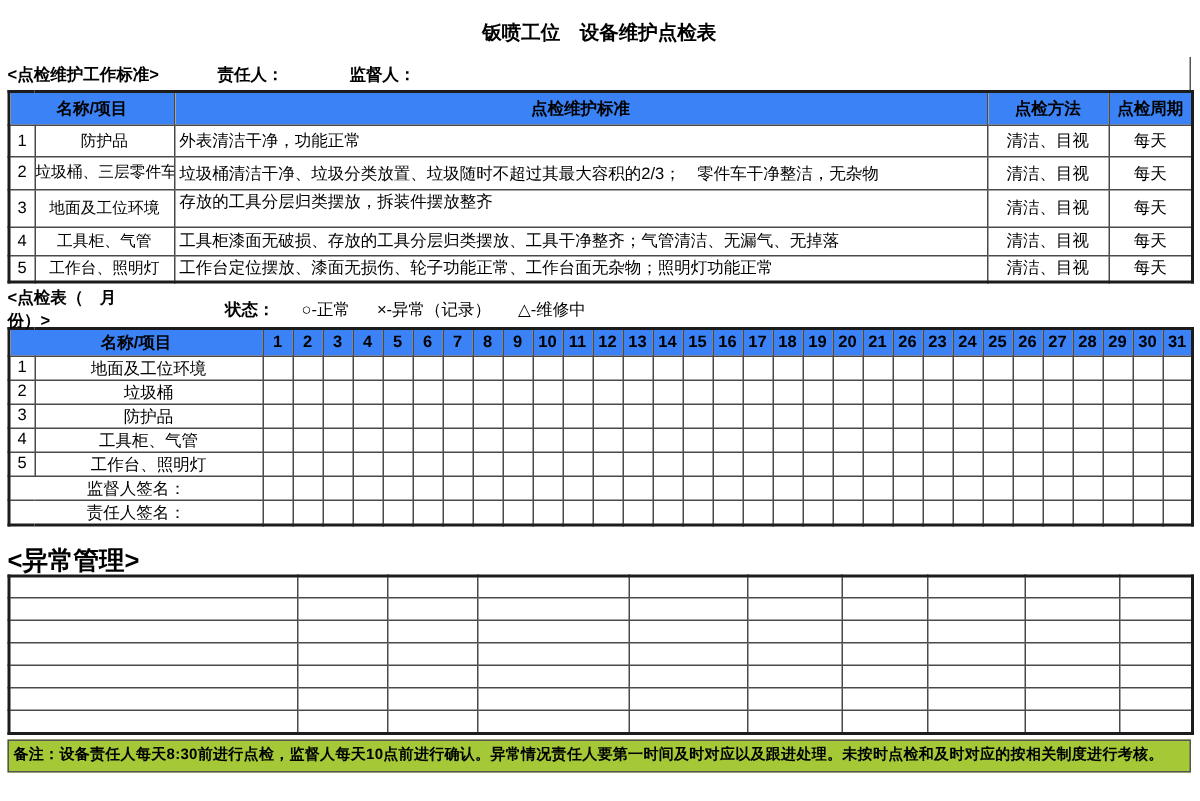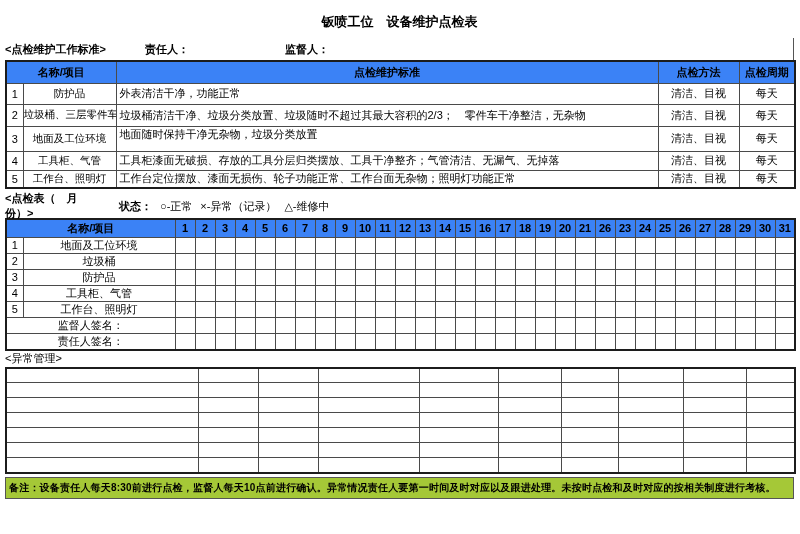--- a/index.html
+++ b/index.html
@@ -2,34 +2,34 @@
 <html><head>
 <meta charset="utf-8">
 <style>
   html,body{margin:0;padding:0;background:#fff;}
   body{width:800px;height:534px;overflow:hidden;font-family:"Liberation Sans","DejaVu Sans",sans-serif;color:#000;}
   .page{box-sizing:border-box;width:800px;padding:10px 6px 0 5px;}
   .title{width:789px;text-align:center;font-size:13px;font-weight:bold;height:24px;line-height:24px;margin-bottom:4px;}
   .info-row{width:789px;height:22px;display:flex;align-items:center;font-size:11px;font-weight:bold;border-right:1px solid #555;box-sizing:border-box;}
   .info-label{width:115px;}
   .owner-label{margin-left:25px;}
-  .supervisor-label{margin-left:96px;}
+  .supervisor-label{margin-left:44px;}
   table{border-collapse:collapse;table-layout:fixed;}
   .tbl{border:2px solid #1c1c1c;width:789px;}
   td,th{border:1px solid #4a4a4a;font-size:11px;font-weight:normal;padding:0;text-align:center;vertical-align:middle;overflow:hidden;white-space:nowrap;}
   .ycell{background:#3b82f6;font-weight:bold;}
   .std{text-align:left;padding:0 3px;}
   .name1{font-size:10.5px;}
   .top{vertical-align:top;}
   .h22{height:22px;} .h21{height:21px;} .h25{height:25px;} .h19{height:19px;} .h18{height:18px;} .h15{height:15px;}
   .legend-row{width:789px;display:flex;align-items:center;height:18px;margin-top:8px;margin-bottom:3px;font-size:11px;}
   .legend-label{font-weight:bold;width:92px;}
-  .status-label{font-weight:bold;margin-left:22px;}
-  .legend-item{margin-left:8px;}
-  .section-label{width:789px;height:14px;line-height:14px;font-size:11px;font-weight:normal;margin-top:0;margin-bottom:2px;}
+  .status-label{font-weight:bold;margin-left:53px;}
+  .legend-item{margin-left:18px;}
+  .section-label{width:789px;height:14px;line-height:14px;font-size:17px;font-weight:bold;margin-top:16px;margin-bottom:2px;}
   .note-bar{box-sizing:border-box;width:789px;height:22px;line-height:20px;margin-top:3px;border:1px solid #555;background:#a5c837;font-size:10px;font-weight:bold;padding-left:3px;letter-spacing:0.2px;white-space:nowrap;overflow:hidden;}
   .grid2{margin-top:1px;}
 </style>
 </head>
 <body>
 
 <div class="page">
 
   <div class="title">钣喷工位　设备维护点检表</div>
 
@@ -64,21 +64,21 @@
     <tr class="h22">
       <td>2</td>
       <td class="name1">垃圾桶、三层零件车</td>
       <td class="std">垃圾桶清洁干净、垃圾分类放置、垃圾随时不超过其最大容积的2/3；　零件车干净整洁，无杂物</td>
       <td>清洁、目视</td>
       <td>每天</td>
     </tr>
     <tr class="h25">
       <td>3</td>
       <td class="name1">地面及工位环境</td>
-      <td class="std top">地面随时保持干净无杂物，垃圾分类放置</td>
+      <td class="std top">存放的工具分层归类摆放，拆装件摆放整齐</td>
       <td>清洁、目视</td>
       <td>每天</td>
     </tr>
     <tr class="h19">
       <td>4</td>
       <td class="name1">工具柜、气管</td>
       <td class="std">工具柜漆面无破损、存放的工具分层归类摆放、工具干净整齐；气管清洁、无漏气、无掉落</td>
       <td>清洁、目视</td>
       <td>每天</td>
     </tr>

